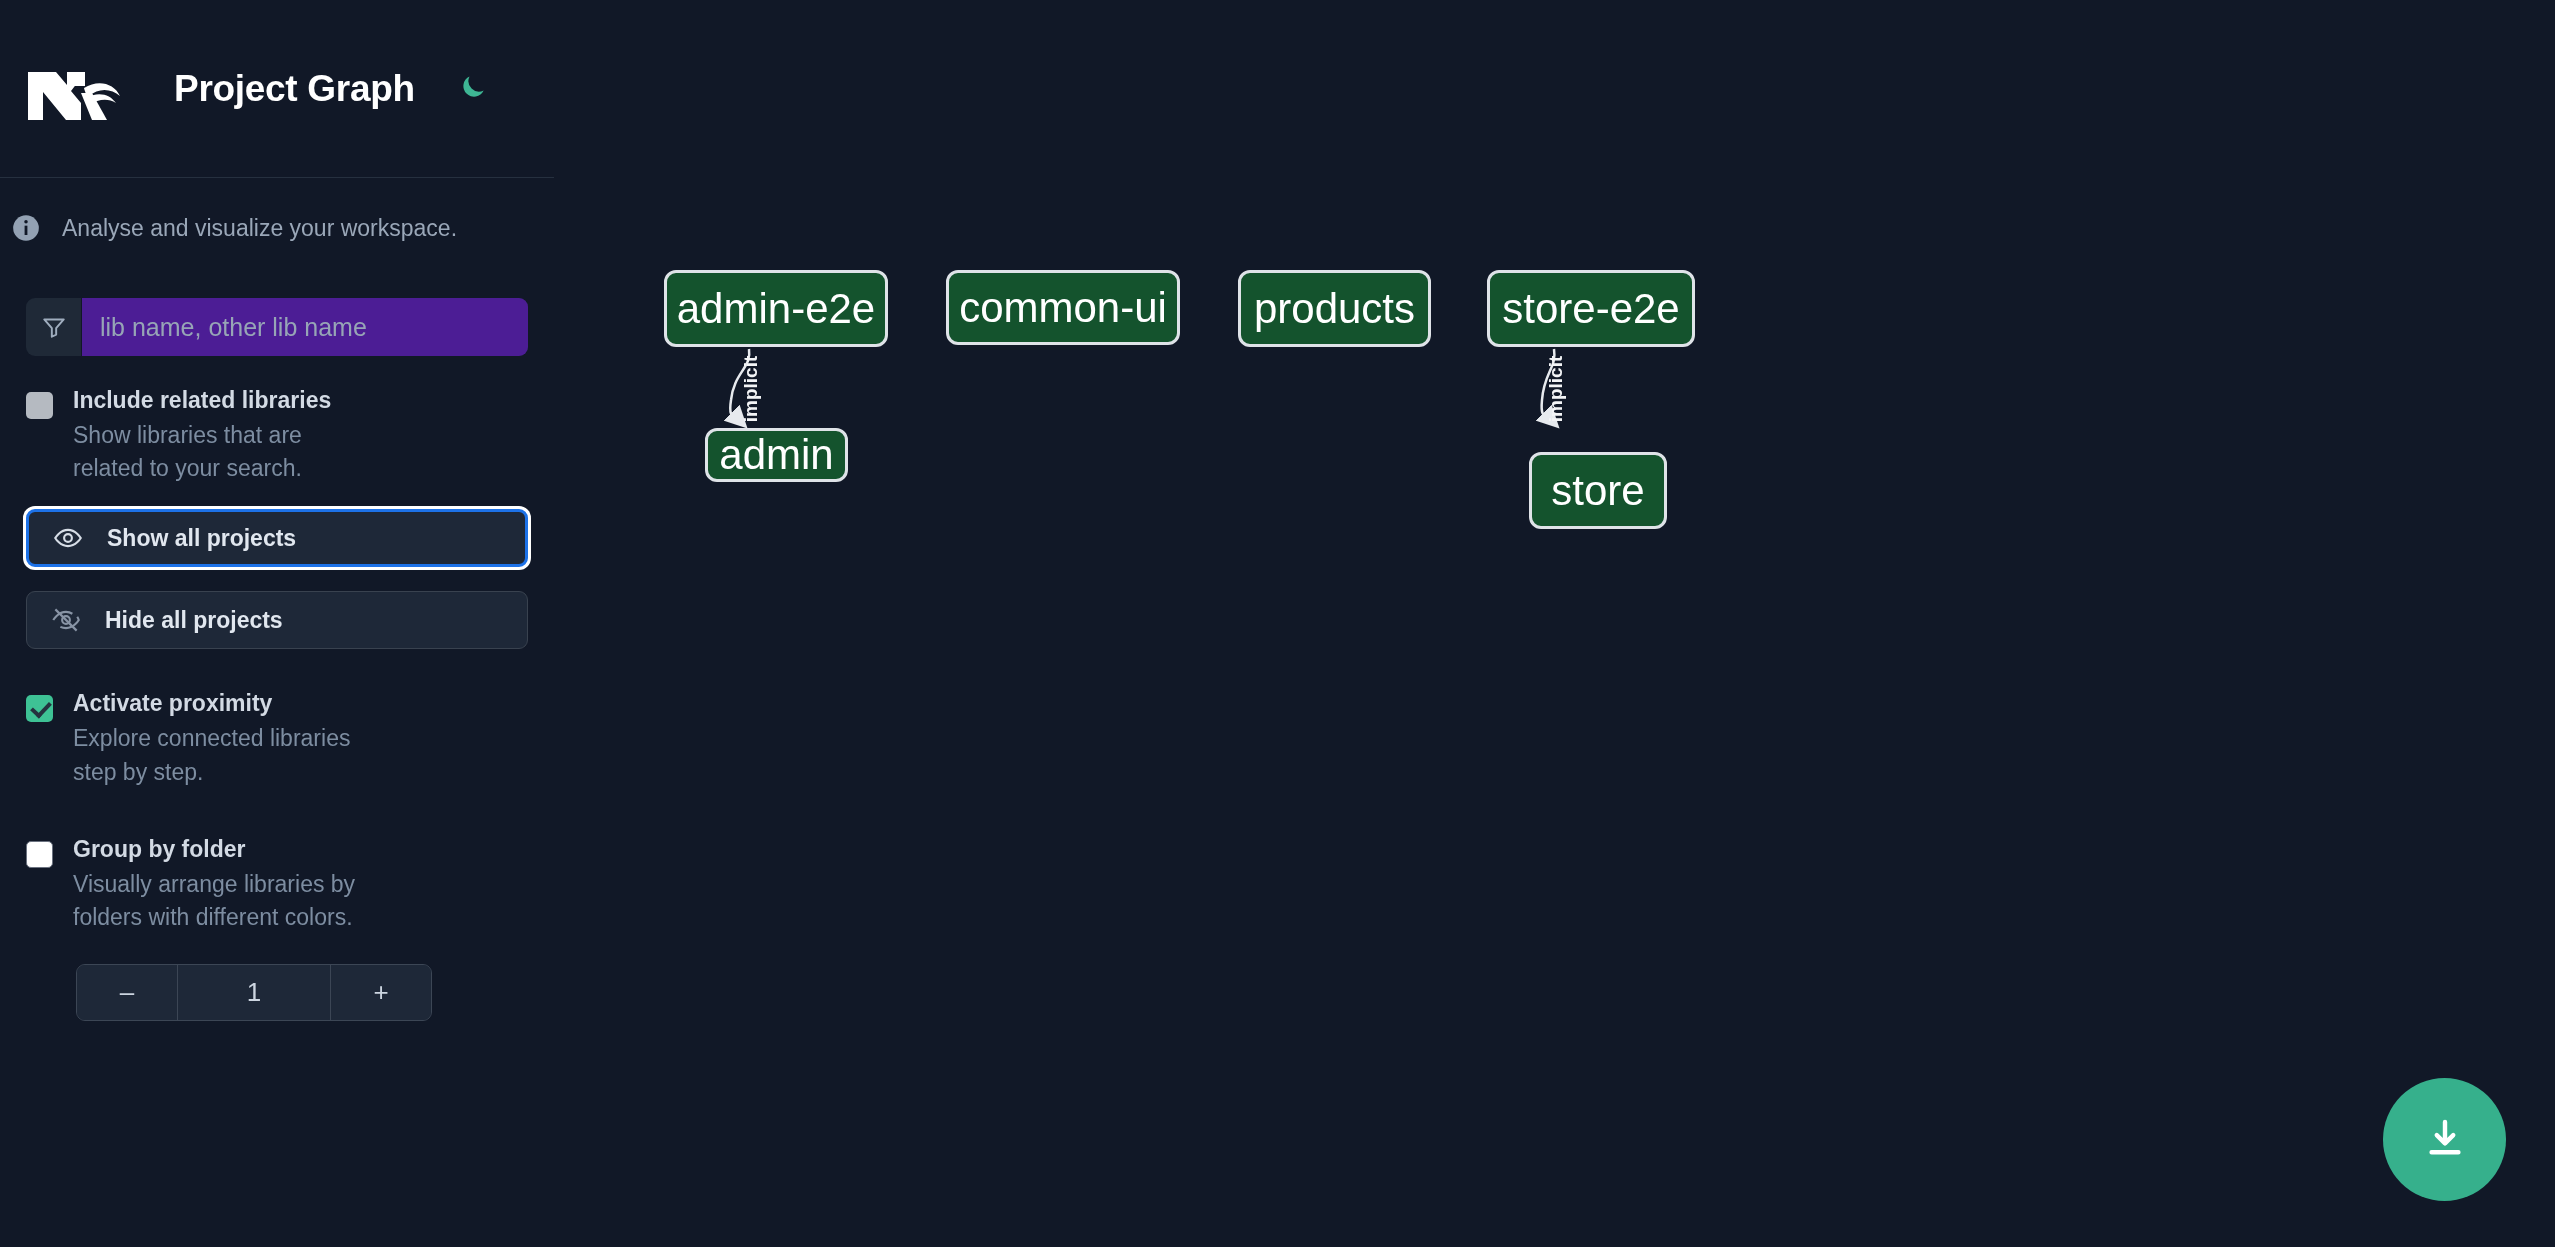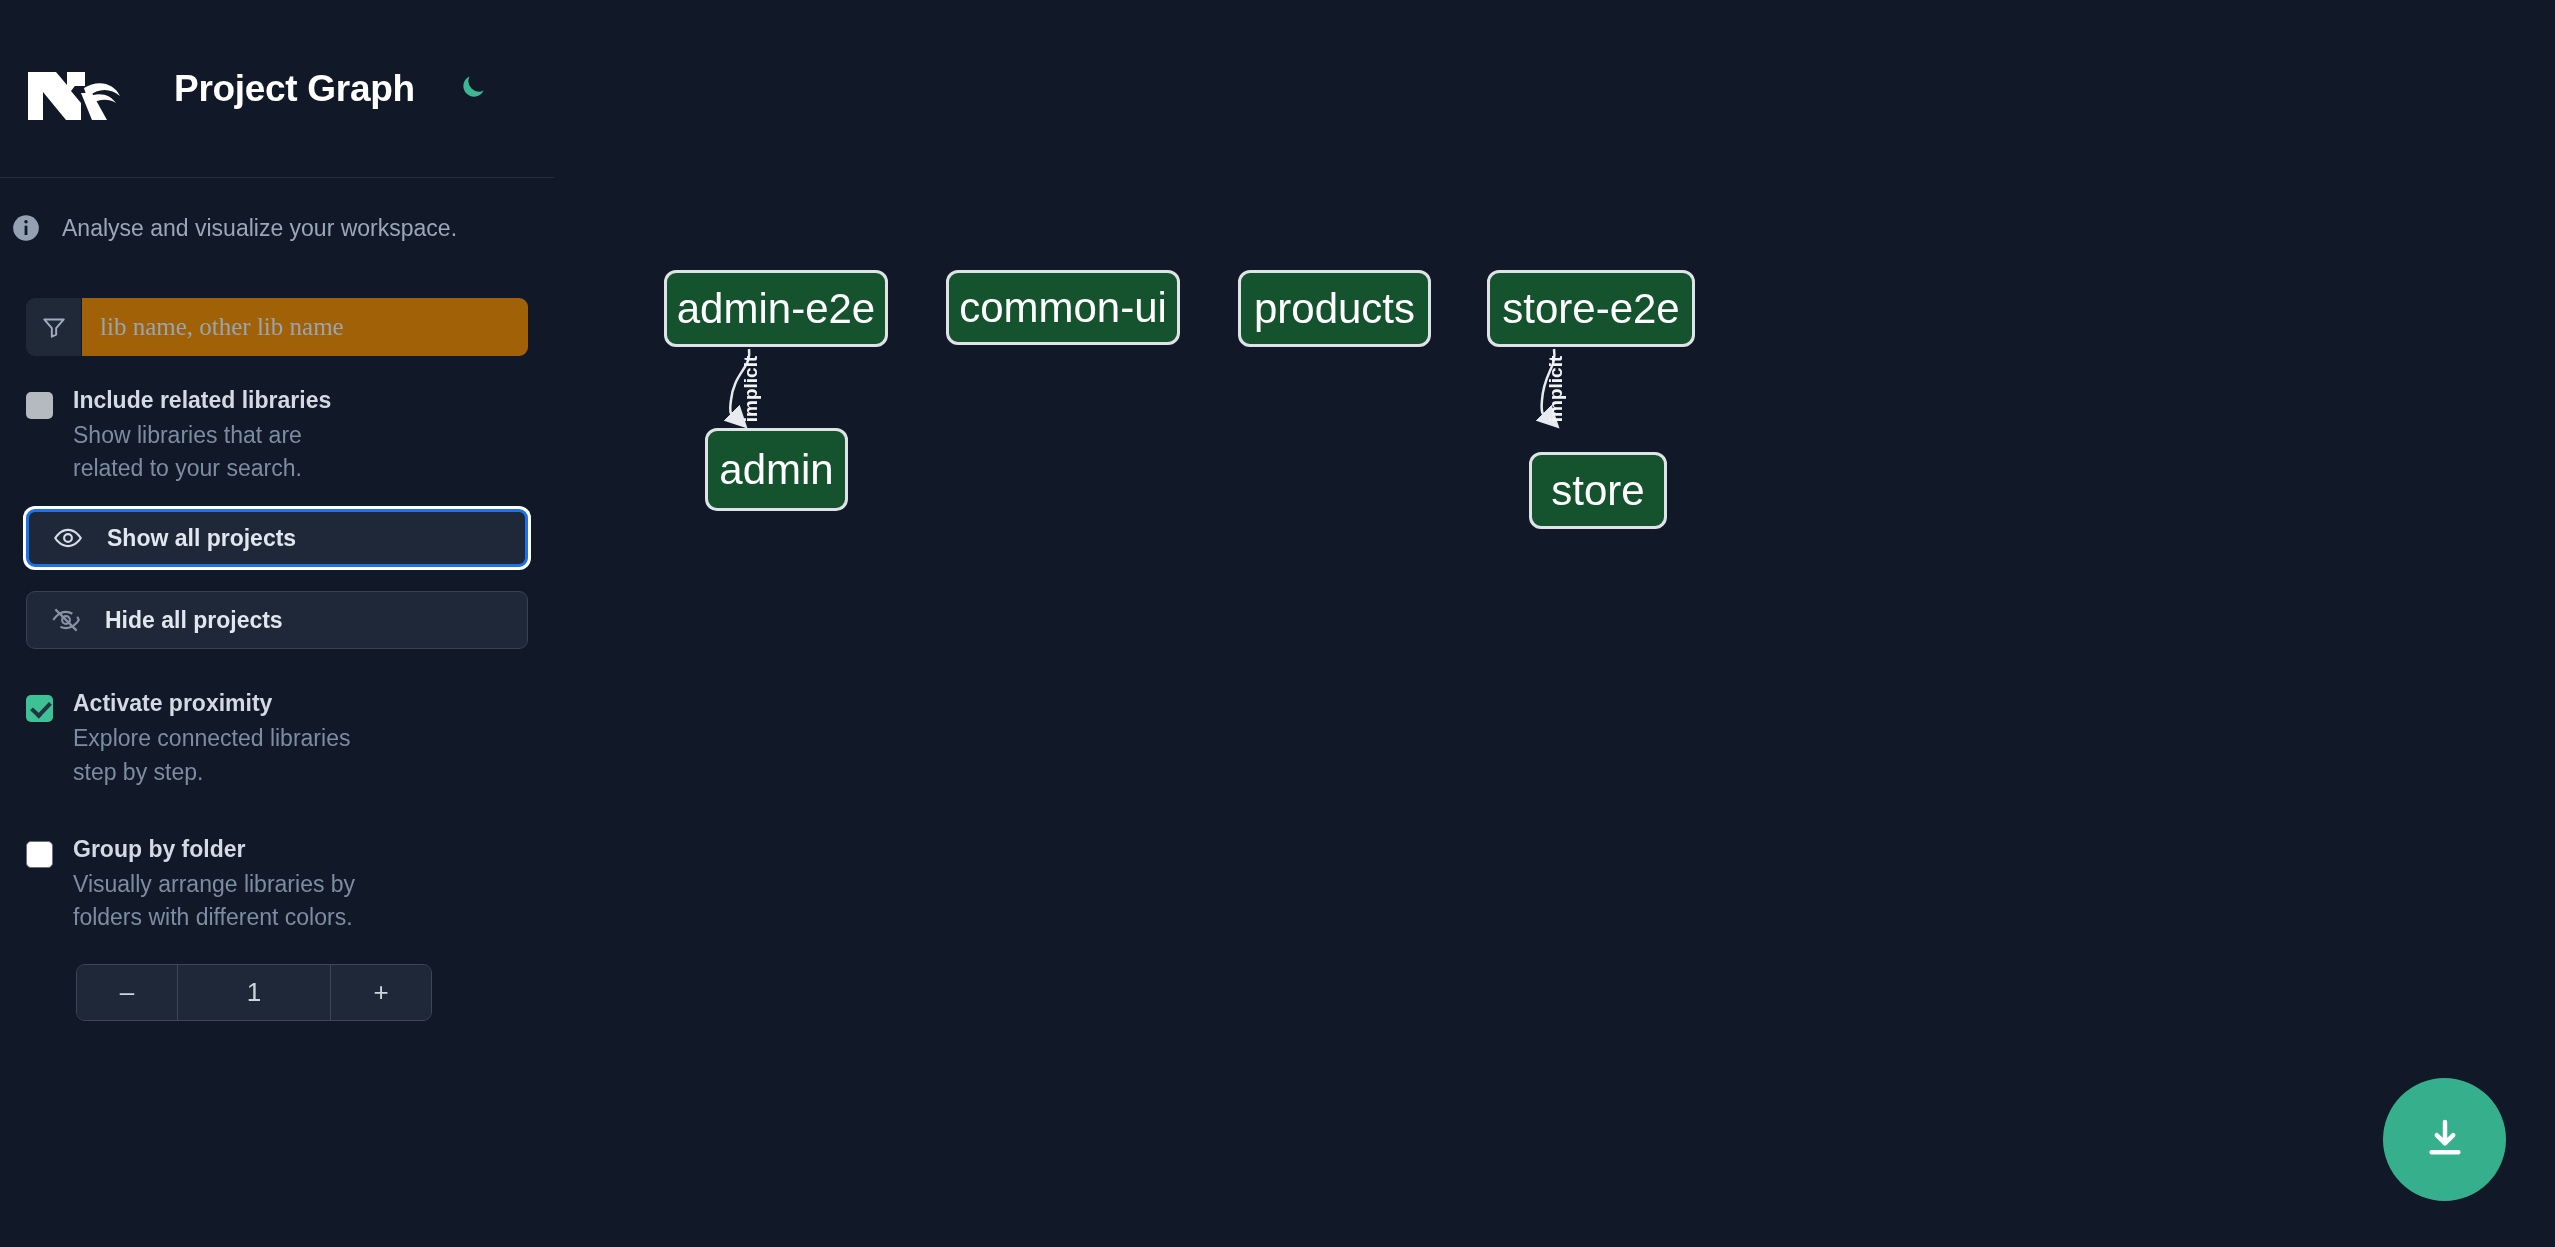--- a/index.html
+++ b/index.html
@@ -55,25 +55,25 @@
     background: #1f2937;
     border-radius: 9px;
     overflow: hidden;
   }
   .filter-icon-box {
     width: 56px; display: flex; align-items: center; justify-content: center;
     border-right: 1px solid #111827;
   }
   .filter-input {
     flex: 1 1 auto;
-    background: #a16207;
+    background: #4c1d95;
     border: none; outline: none;
     color: #e5e7eb;
     font-size: 25px;
-    font-family: Liberation Serif, serif;
+    font-family: Liberation Sans, sans-serif;
     padding: 0 18px;
   }
   .filter-input::placeholder { color: #97a5b6; }
 
   .check-block { margin-top: 30px; display: flex; }
   .cb {
     flex: 0 0 27px; width: 27px; height: 27px;
     border-radius: 5px; margin-top: 6px;
     position: relative; cursor: pointer;
   }
@@ -289,21 +289,21 @@
     </div>
     <div class="node" style="left:392px;top:270px;width:234px;height:75px">
       <span>common-ui</span>
     </div>
     <div class="node" style="left:684px;top:270px;width:193px;height:77px">
       <span>products</span>
     </div>
     <div class="node" style="left:933px;top:270px;width:208px;height:77px">
       <span>store-e2e</span>
     </div>
-    <div class="node" style="left:151px;top:428px;width:143px;height:83px">
+    <div class="node" style="left:151px;top:428px;width:143px;height:54px">
       <span>admin</span>
     </div>
     <div class="node" style="left:975px;top:452px;width:138px;height:77px">
       <span>store</span>
     </div>
 
     <div class="edge-label" style="left:157px;top:378px;width:80px;text-align:center">implicit</div>
     <div class="edge-label" style="left:962px;top:378px;width:80px;text-align:center">implicit</div>
 
     <button id="fab">

